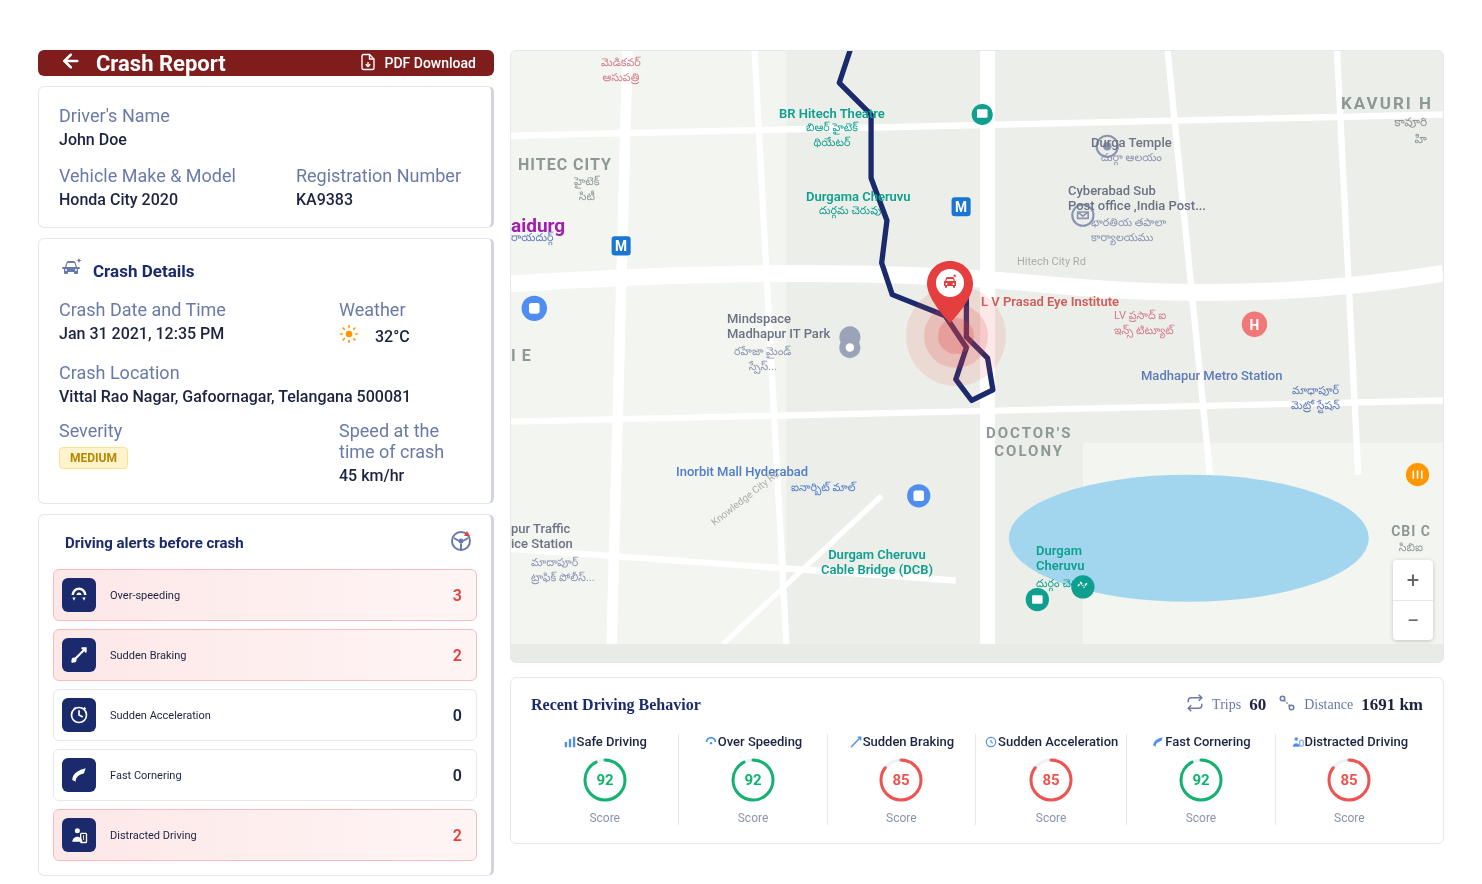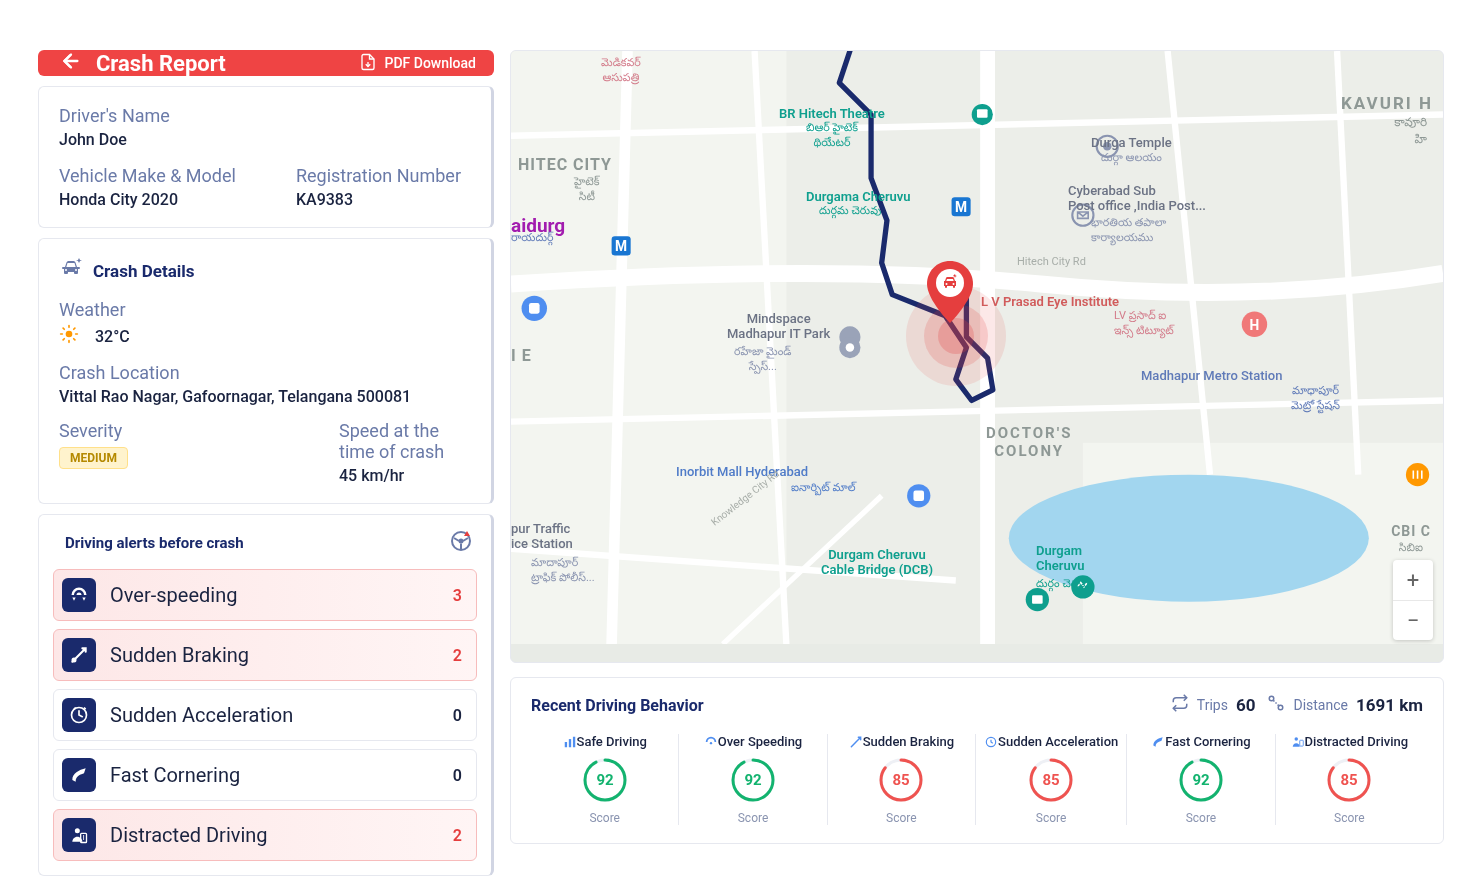--- a/index.html
+++ b/index.html
@@ -20,21 +20,21 @@
   }
   
   .left-panel {
     width: 456px;
     flex: 0 0 456px;
     display: flex;
     flex-direction: column;
     gap: 10px;
   }
   .header-bar {
-    background: #ef4444;
+    background: #7f1d1d;
     color: #fff;
     border-radius: 6px;
     height: 60px;
     display: flex;
     align-items: center;
     padding: 0 18px;
     justify-content: space-between;
   }
   .header-left {
     display: flex;
@@ -149,21 +149,21 @@
     height: 34px;
     background: #1a2a6c;
     border-radius: 6px;
     display: flex;
     align-items: center;
     justify-content: center;
     flex: 0 0 34px;
   }
   .alert-label {
     flex: 1;
-    font-size: 20px;
+    font-size: 11px;
     color: #1a2340;
   }
   .alert-count {
     font-size: 16px;
     font-weight: 600;
     color: #1a2340;
   }
   .alert-count.red { color: #e53e3e; }
   
   .right-panel {
@@ -225,20 +225,21 @@
     border: 1px solid #e6e8ef;
     border-radius: 6px;
     padding: 16px 20px 18px 20px;
     background: #fff;
   }
   .behavior-header {
     display: flex;
     justify-content: space-between;
     align-items: center;
     margin-bottom: 18px;
+    font-family: Liberation Serif, serif;
   }
   .behavior-title {
     font-size: 16px;
     font-weight: 700;
     color: #1a2a6c;
   }
   .behavior-stats {
     display: flex;
     align-items: center;
     gap: 12px;
@@ -339,20 +340,24 @@
       <div class="crash-header">
         <span>
           <svg width="24" height="24" viewBox="0 0 24 24" fill="#6a7aa8">
               <path d="M18 10l-1.5-4.5A2 2 0 0 0 14.6 4H9.4a2 2 0 0 0-1.9 1.5L6 10H4a1 1 0 0 0 0 2h1v4a1 1 0 0 0 1 1h2a1 1 0 0 0 1-1v-1h6v1a1 1 0 0 0 1 1h2a1 1 0 0 0 1-1v-4h1a1 1 0 0 0 0-2h-2zM8.5 6h7l1.2 4H7.3L8.5 6zM7 14a1 1 0 1 1 0-2 1 1 0 0 1 0 2zm10 0a1 1 0 1 1 0-2 1 1 0 0 1 0 2z"></path>
               <path d="M19 3l1-2 1 2 2 .5-2 .5-1 2-1-2-2-.5z" fill="#6a7aa8"></path>
             </svg>
         </span>
         <span class="crash-header-title">Crash Details</span>
       </div>
       <div class="crash-row">
+        <div style="flex:0 0 220px">
+          <div class="field-label">Crash Date and Time</div>
+          <div class="field-value">Jan 31 2021, 12:35 PM</div>
+        </div>
         <div>
           <div class="field-label">Weather</div>
           <div class="field-value weather-val">
             <span>
               <svg width="20" height="20" viewBox="0 0 24 24" fill="#ff9800">
                   <circle cx="12" cy="12" r="4"></circle>
                   <g stroke="#ff9800" stroke-width="2" stroke-linecap="round">
                     <line x1="12" y1="2" x2="12" y2="4"></line>
                     <line x1="12" y1="20" x2="12" y2="22"></line>
                     <line x1="4.93" y1="4.93" x2="6.34" y2="6.34"></line>
@@ -554,21 +559,21 @@
 హి</div>
       <div style="position:absolute;left:295px;top:138px;font-size:13px;color:#0e9f8e;font-weight:600">Durgama Cheruvu</div>
       <div style="position:absolute;left:308px;top:153px;font-size:11px;color:#0e9f8e">దుర్గమ చెరువు</div>
       <div style="position:absolute;left:470px;top:243px;font-size:13px;color:#d15b5b;font-weight:600">L V Prasad Eye Institute</div>
       <div style="position:absolute;left:603px;top:258px;font-size:11px;color:#d37b8a;white-space:pre">LV ప్రసాద్ ఐ
 ఇన్స్ టిట్యూట్</div>
       <div style="position:absolute;left:630px;top:317px;font-size:13px;color:#5f7ab8;font-weight:500">Madhapur Metro Station</div>
       <div style="position:absolute;left:780px;top:333px;font-size:11px;color:#5f7ab8;white-space:pre;text-align:center">మాధాపూర్
 మెట్రో స్టేషన్</div>
       <div style="position:absolute;left:506px;top:204px;font-size:11px;color:#a8aea9">Hitech City Rd</div>
-      <div style="position:absolute;left:216px;top:260px;font-size:13px;color:#6b7284;font-weight:500;white-space:pre;text-align:center">Mindspace
+      <div style="position:absolute;left:216px;top:260px;font-size:13px;color:#6b7284;font-weight:500;white-space:pre;text-align:left">Mindspace
 Madhapur IT Park</div>
       <div style="position:absolute;left:223px;top:294px;font-size:11px;color:#8a94b0;white-space:pre;text-align:center">రహేజా మైండ్
 స్పేస్...</div>
       <div style="position:absolute;left:475px;top:373px;font-size:15px;color:#8e9895;font-weight:700;letter-spacing:2px;white-space:pre;text-align:center">DOCTOR'S
 COLONY</div>
       <div style="position:absolute;left:0px;top:163px;font-size:19px;color:#a21caf;font-weight:700">aidurg</div>
       <div style="position:absolute;left:0px;top:180px;font-size:11px;color:#5f7ab8">రాయదుర్గ్</div>
       <div style="position:absolute;left:0px;top:295px;font-size:16px;color:#8e9895;font-weight:700;letter-spacing:1px">I E</div>
       <div style="position:absolute;left:165px;top:413px;font-size:13px;color:#4f7bc8;font-weight:500">Inorbit Mall Hyderabad</div>
       <div style="position:absolute;left:280px;top:430px;font-size:11px;color:#4f7bc8">ఐనార్బిట్ మాల్</div>

